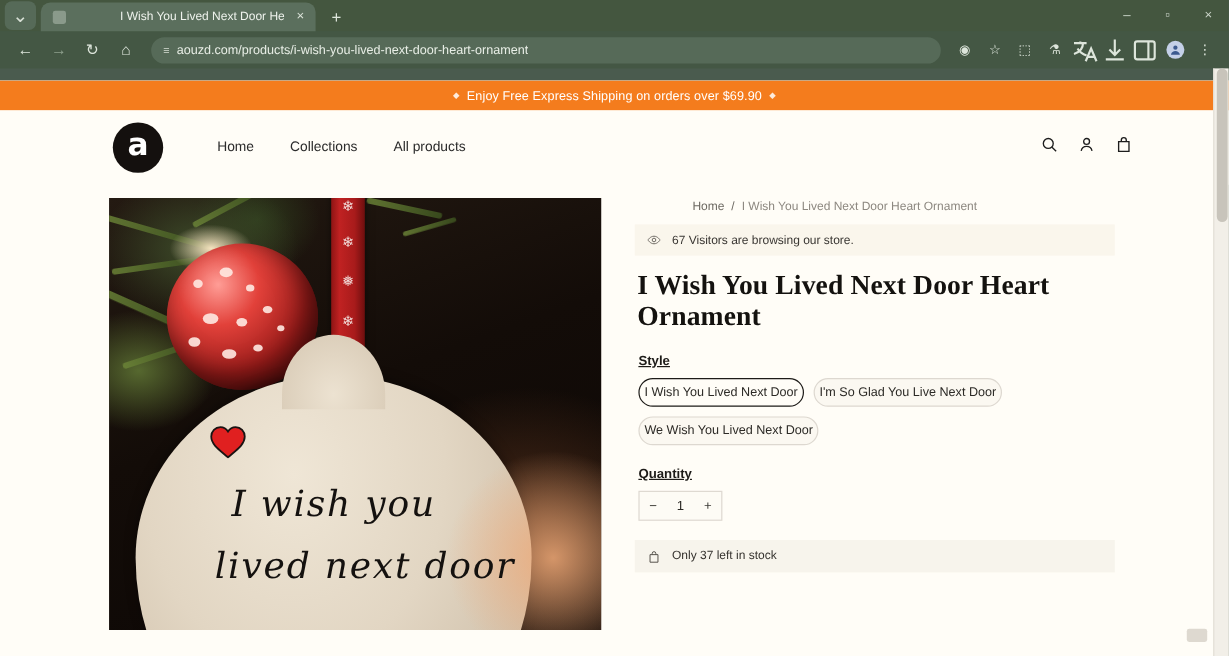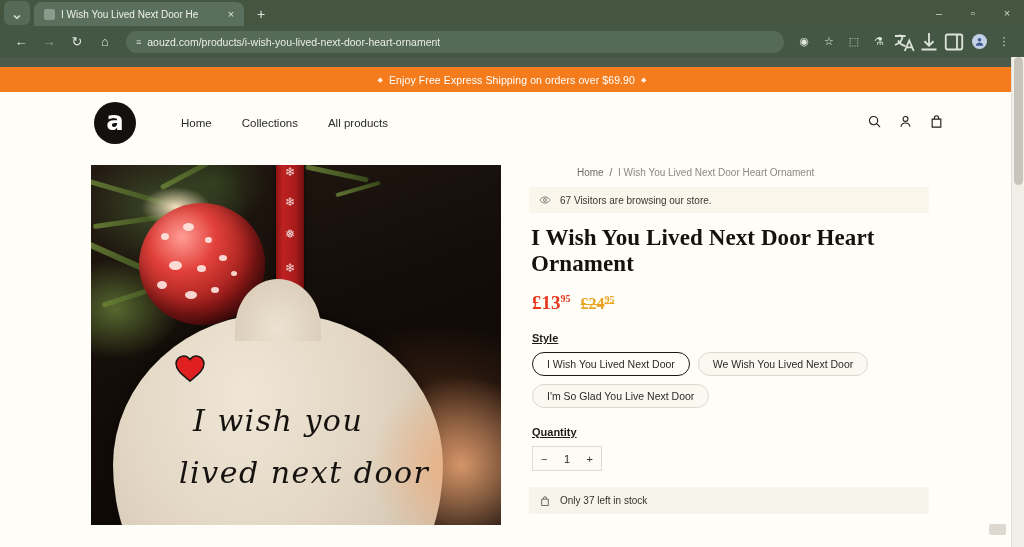--- a/index.html
+++ b/index.html
@@ -23,21 +23,21 @@
   }
   .tab {
     height: 24px; min-width: 210px; max-width: 230px;
     background: #5b6f5d; border-radius: 8px 8px 0 0;
     display: flex; align-items: center; gap: 6px;
     padding: 0 6px 0 10px; margin-left: 4px; margin-bottom: 0;
   }
   .tab-favicon { width: 11px; height: 11px; background: #8a9a8b; border-radius: 2px; flex: 0 0 auto; }
   .tab-title {
     font-size: 10px; color: #eef2ec; white-space: nowrap; overflow: hidden;
-    text-overflow: ellipsis; flex: 1 1 auto;
+    text-overflow: ellipsis; flex: 1 1 auto; margin-left: 39px;
   }
   .tab-close { font-size: 11px; color: #dde5db; width: 14px; text-align: center; flex:0 0 auto; }
   .tab-new { font-size: 14px; color: #dde5db; margin-left: 8px; margin-bottom: 4px; width: 18px; text-align:center; }
 
   .winctl { position: absolute; right: 0; top: 0; height: 26px; display: flex; align-items: center; }
   .winctl div { width: 34px; text-align: center; font-size: 11px; color: #cdd7cb; line-height: 26px; }
 
   .toolbar {
     height: 31px; background: #445744;
     display: flex; align-items: center; padding: 0 8px; gap: 2px;
@@ -179,21 +179,21 @@
   .price-row { display: flex; align-items: baseline; gap: 10px; margin: 15px 0 0 3px; }
   .price-now { color: #e8381f; font-size: 19px; font-weight: 700; font-family: "Liberation Serif", serif; }
   .price-old { color: #e8a41f; font-size: 16px; font-weight: 700; text-decoration: line-through;
     font-family: "Liberation Serif", serif; }
   .cents { font-size: 10px; vertical-align: super; font-weight: 700; }
 
   .field-label { font-size: 11px; font-weight: 700; color: #1d1b18; margin: 18px 0 8px 3px; text-decoration: underline; }
 
   .opts { display: flex; flex-wrap: wrap; gap: 8px; margin-left: 3px; }
   .opt {
-    height: 24px; padding: 0 14px; border-radius: 14px;
+    height: 24px; padding: 0 4px; border-radius: 14px;
     border: 1px solid #ddd8d0; background: #fbf8f1;
     font-size: 10.5px; color: #2c2a26; display: flex; align-items: center;
   }
   .opt.selected { border: 1.6px solid #1d1b18; background: #fffdf7; }
 
   .qty {
     margin-left: 3px; width: 70px; height: 25px; border: 1px solid #ded9d1;
     background: #fdfbf5; display: flex; align-items: center; justify-content: space-between;
     padding: 0 8px; font-size: 11px; color: #2a2824;
   }
@@ -387,34 +387,26 @@
           <svg viewBox="0 0 16 16" fill="none" stroke="#6d6963" stroke-width="1.1">
             <path d="M1.3 8S3.8 3.8 8 3.8 14.7 8 14.7 8 12.2 12.2 8 12.2 1.3 8 1.3 8z"></path>
               <circle cx="8" cy="8" r="2"></circle>
           </svg>
           <span>67 Visitors are browsing our store.</span>
         </div>
 
         <h1 class="ptitle">I Wish You Lived Next Door Heart Ornament</h1>
 
 
-        <div class="price-row">
-          <span class="price-now">
-            <span>£13</span><span class="cents">95</span>
-          </span>
-          <span class="price-old">
-            <span>£24</span><span class="cents">95</span>
-          </span>
-        </div>
 
         <div class="field-label">Style</div>
         <div class="opts">
           <div class="opt selected">I Wish You Lived Next Door</div>
+          <div class="opt">I'm So Glad You Live Next Door</div>
           <div class="opt">We Wish You Lived Next Door</div>
-          <div class="opt">I'm So Glad You Live Next Door</div>
         </div>
 
         <div class="field-label">Quantity</div>
         <div class="qty">
           <span class="step">−</span>
           <span class="num">1</span>
           <span class="step">+</span>
         </div>
 
         <div class="stock-bar">

